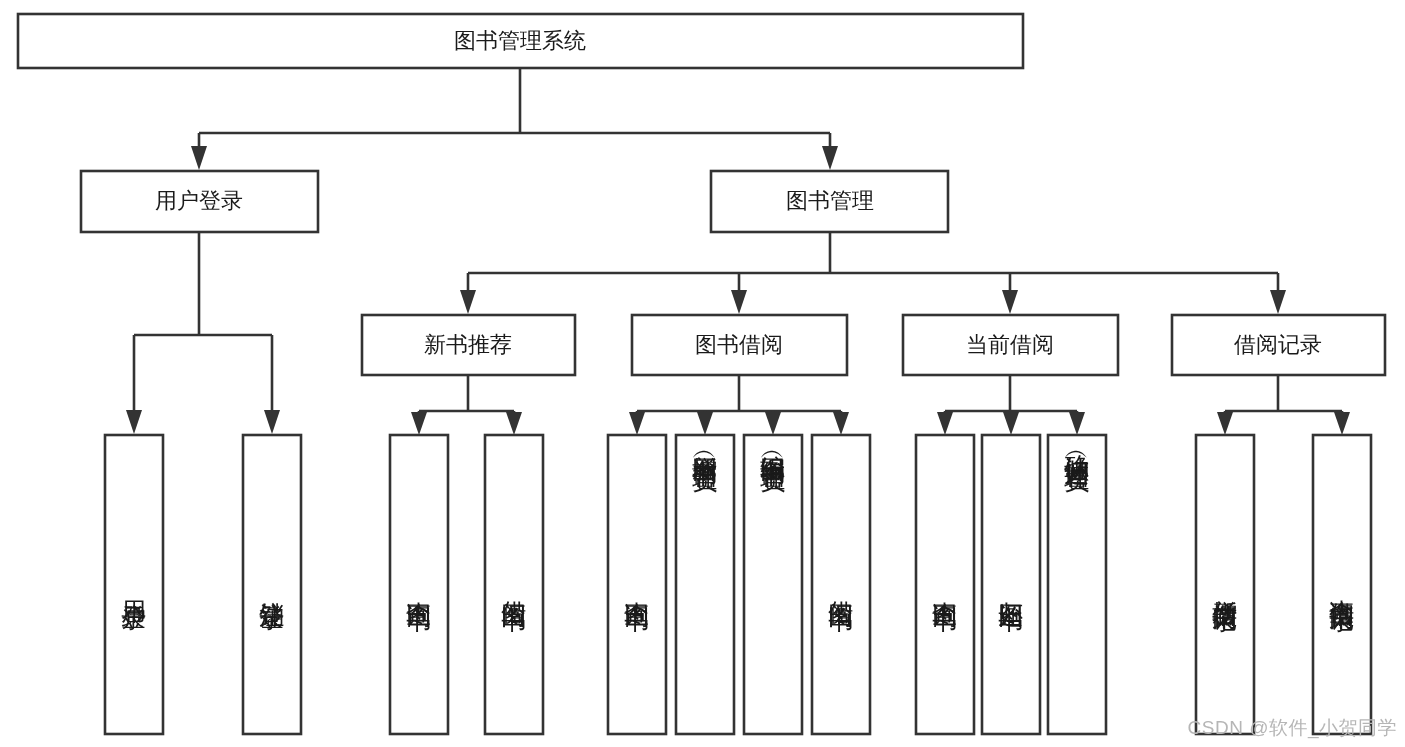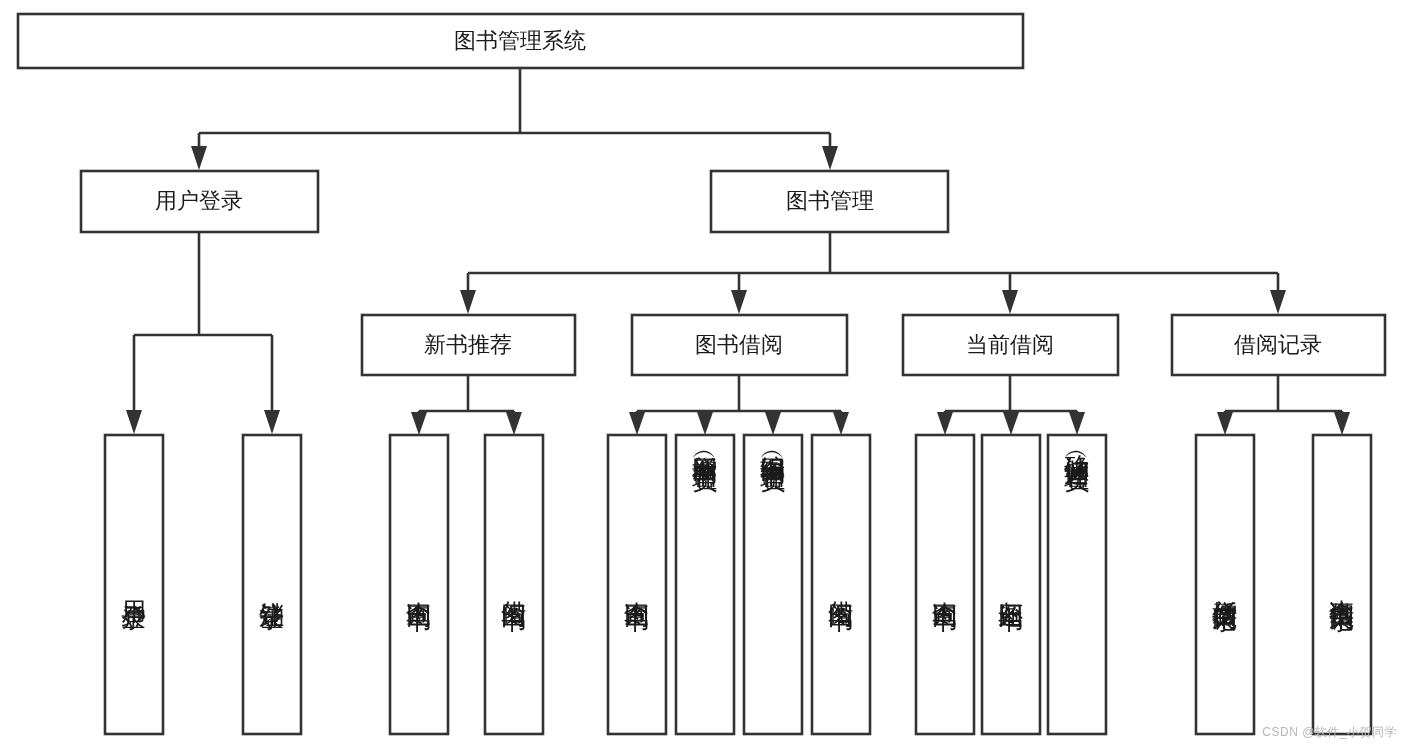--- a/index.html
+++ b/index.html
@@ -71,21 +71,21 @@
     letter-spacing: 2px;
     color: #1a1a1a;
     white-space: nowrap;
     text-align: center;
   }
   #watermark {
     position: absolute;
     right: 8px;
     bottom: 6px;
     font-family: "Liberation Sans", "DejaVu Sans", sans-serif;
-    font-size: 12px;
+    font-size: 19px;
     color: #b6b6b6;
     letter-spacing: 0.5px;
     white-space: nowrap;
   }
 </style>
 </head>
 <body>
 
 <div id="diagram-root">
 

